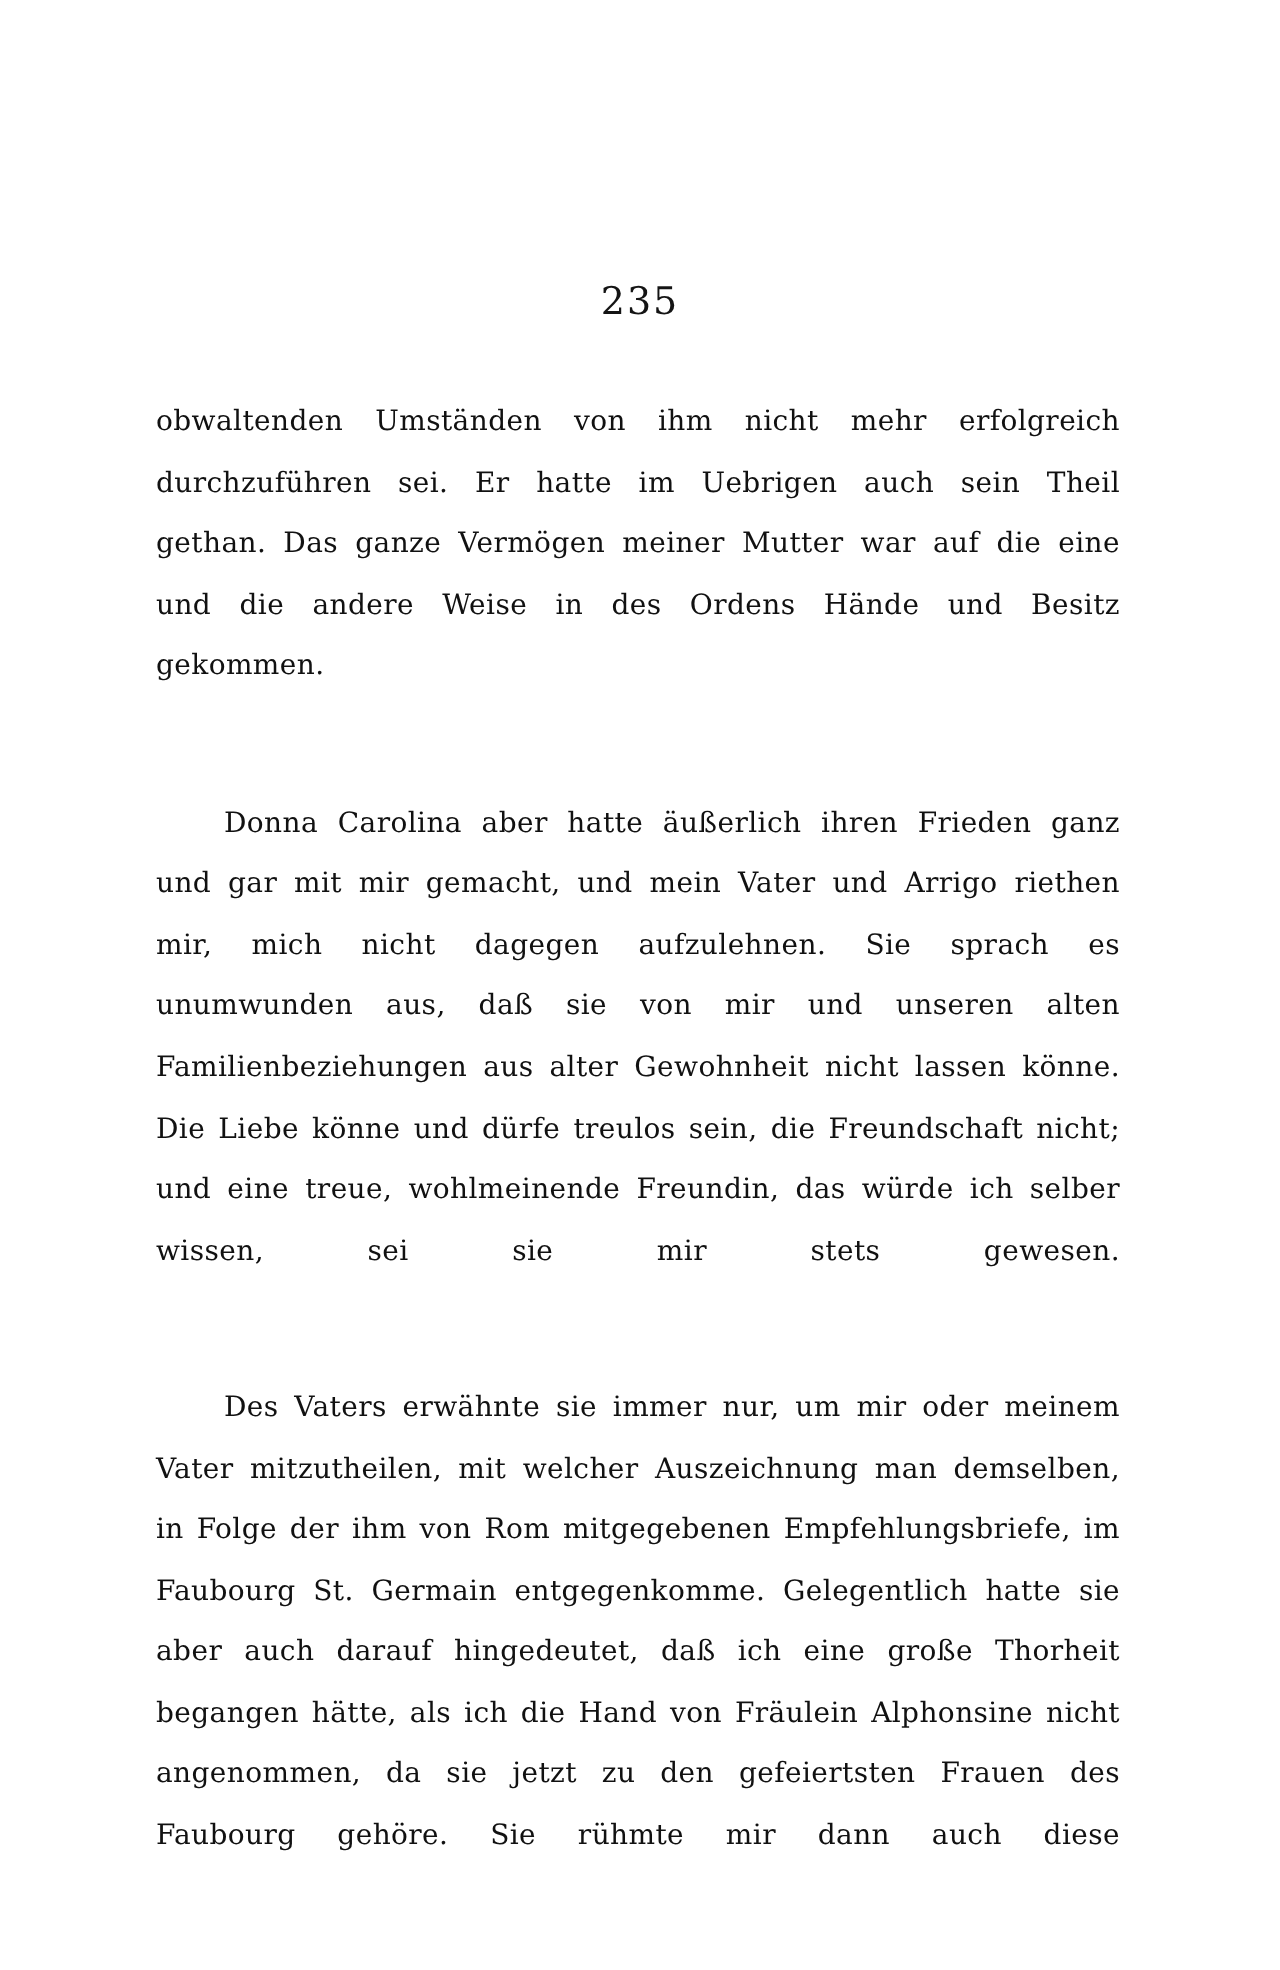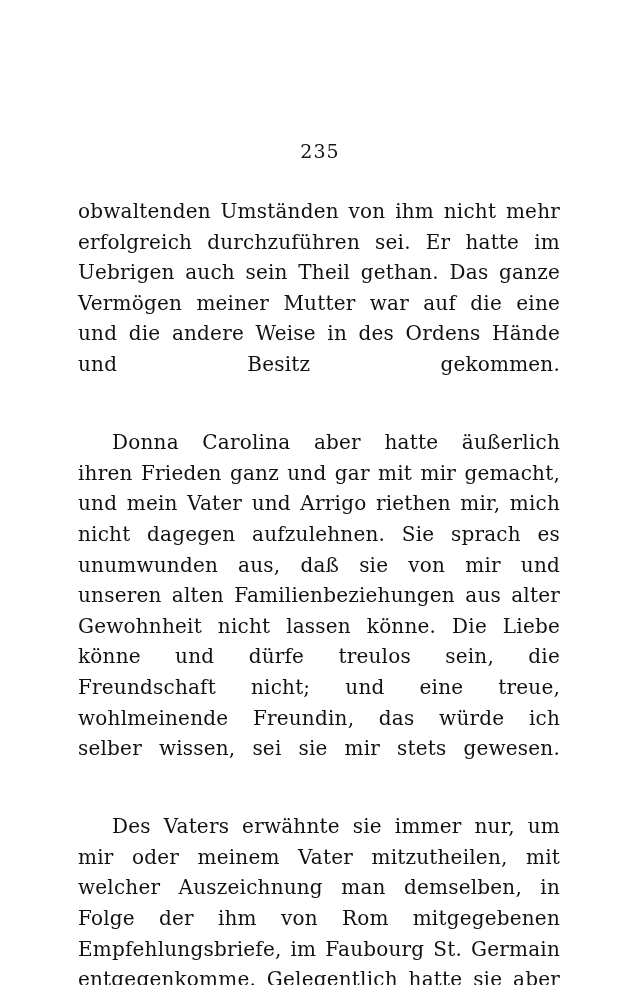--- a/index.html
+++ b/index.html
@@ -34,21 +34,21 @@
     color: #141414;
   }
   .body-text {
     position: absolute;
     top: 196px;
     left: 78px;
     width: 482px;
   }
   p.para {
     margin: 0 0 0 0;
-    font-size: 20px;
+    font-size: 14px;
     line-height: 30.6px;
     text-align: justify;
     text-justify: inter-word;
     color: #111111;
     letter-spacing: 0.2px;
     
     word-spacing: 1.5px;
   }
   p.para + p.para {
     margin-top: 17px;

